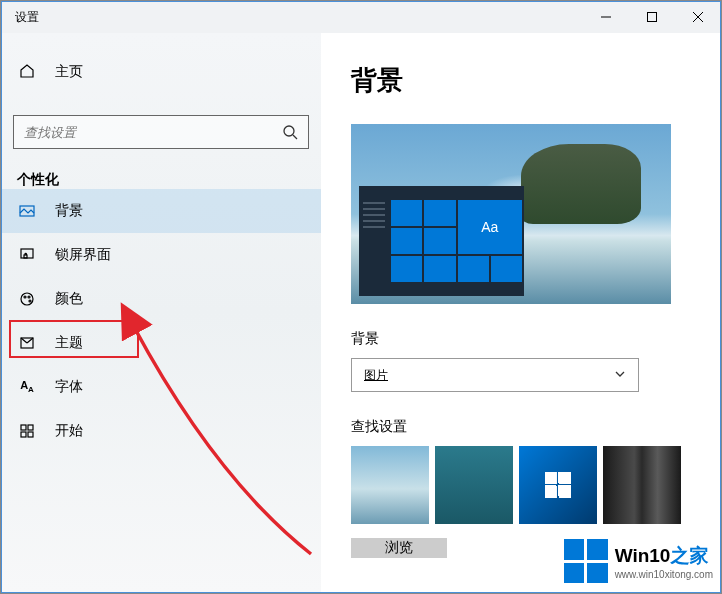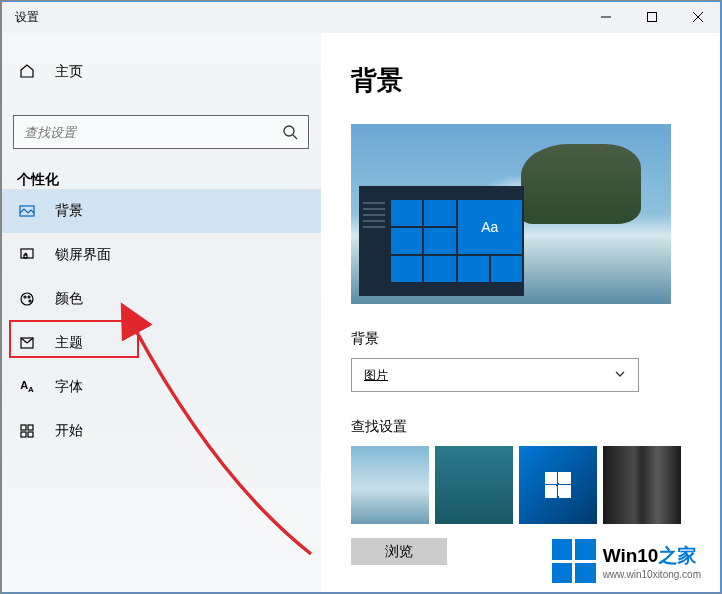--- a/index.html
+++ b/index.html
@@ -55,25 +55,25 @@
   
   .thumbs { display: flex; gap: 6px; margin-bottom: 14px; flex-wrap: wrap; }
   .thumb { width: 78px; height: 78px; }
   .t1 { background: linear-gradient(180deg, #82b9d8 0%, #c8e0e8 55%, #6c9cb3 100%); }
   .t2 { background: linear-gradient(180deg, #2b7a8c 0%, #1a5866 100%); }
   .t3 { background: linear-gradient(135deg, #0078d7 0%, #003a6e 100%); position: relative; }
   .t3::after { content: ''; position: absolute; left: 26px; top: 26px; width: 26px; height: 26px; background: #fff; clip-path: polygon(0 0, 46% 0, 46% 46%, 0 46%, 0 54%, 46% 54%, 46% 100%, 54% 100%, 54% 54%, 100% 54%, 100% 46%, 54% 46%, 54% 0, 100% 0, 100% 100%, 0 100%); background: conic-gradient(#fff 0 90deg, #fff 90deg); }
   .t3 .winlogo { position: absolute; inset: 0; display: flex; align-items: center; justify-content: center; }
   .t4 { background: linear-gradient(90deg, #1a1a1a 0%, #4a4a4a 40%, #2a2a2a 50%, #5a5a5a 70%, #1a1a1a 100%); }
   
-  .browse-btn { width: 96px; height: 27px; background: #ccc; border: none; font-size: 14px; cursor: pointer; }
+  .browse-btn { width: 96px; height: 20px; background: #ccc; border: none; font-size: 14px; cursor: pointer; }
   
   .arrow-svg { position: absolute; left: 115px; top: 298px; pointer-events: none; z-index: 10; }
   
-  .watermark { position: absolute; right: 20px; bottom: 10px; display: flex; align-items: center; gap: 7px; justify-content: flex-end; }
+  .watermark { position: absolute; right: 8px; bottom: 10px; display: flex; align-items: center; gap: 7px; justify-content: flex-end; }
   .wm-logo { width: 44px; height: 44px; display: grid; grid-template-columns: 1fr 1fr; grid-template-rows: 1fr 1fr; gap: 3px; }
   .wm-logo div { background: #0078d7; }
   .wm-text { display: flex; flex-direction: column; }
   .wm-main { font-size: 19px; font-weight: bold; color: #000; }
   .wm-main .accent { color: #0078d7; }
   .wm-sub { font-size: 10px; color: #666; }
   
   .border-frame { position: absolute; inset: 0; border: 1px solid #4a90d9; pointer-events: none; }
 </style>
 </head>

